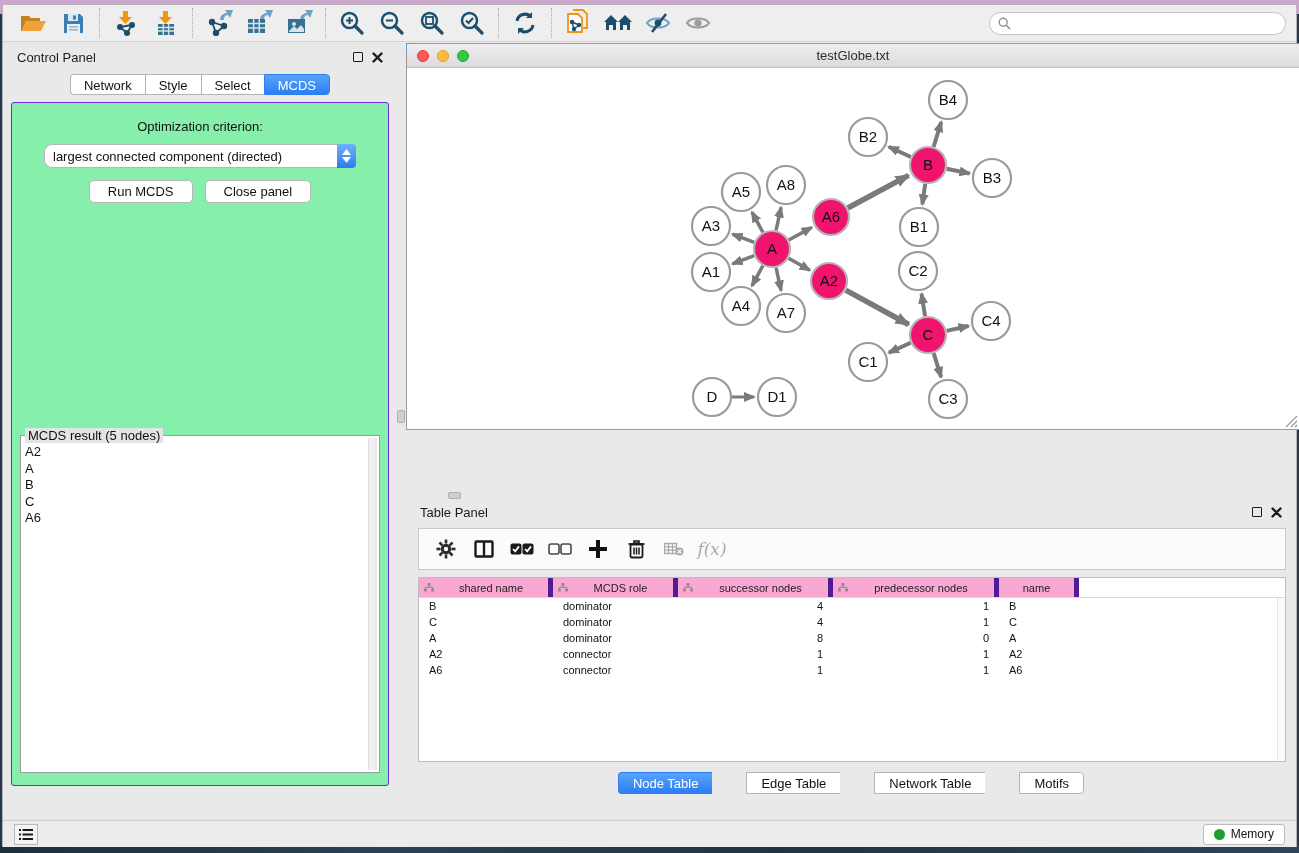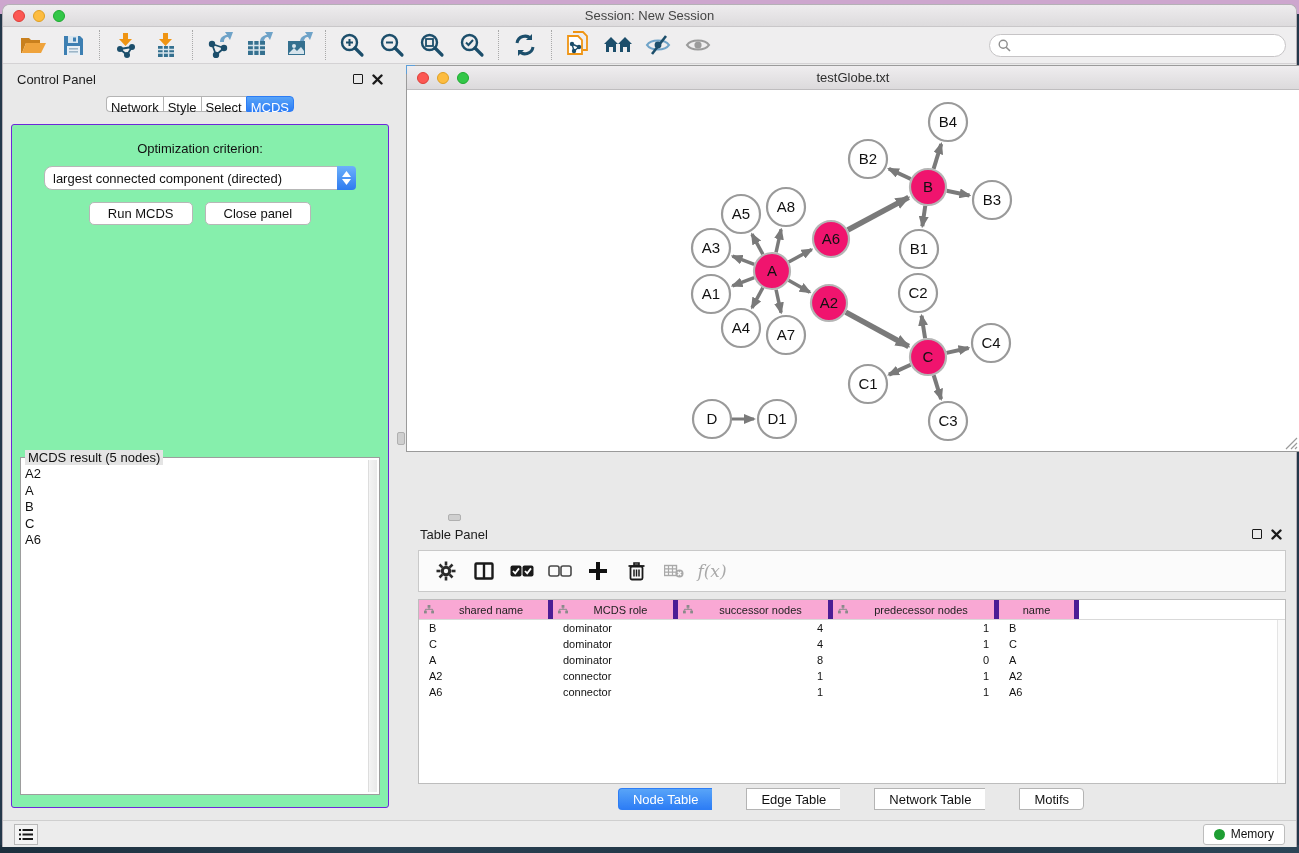--- a/index.html
+++ b/index.html
@@ -38,21 +38,21 @@
   
   .content { flex:1 1 auto; position:relative; background:#e9e9e9; }
 
   
   .control-panel { position:absolute; left:2px; top:2px; width:390px; height:742px; }
   .cp-titlerow { height:26px; display:flex; align-items:center; padding:0 12px; }
   .cp-titlerow .cp-title { font-size:13px; color:#1c1c1c; }
   .panel-icons { margin-left:auto; display:flex; align-items:center; gap:9px; }
   .float-box { width:10px; height:10px; border:1.6px solid #1a1a1a; border-radius:1px; }
   .tabs-row { display:flex; justify-content:center; margin-top:4px; }
-  .seg-tab { font-size:13px; padding:2px 4px; height:16px; line-height:17px; background:#fff;
+  .seg-tab { font-size:13px; padding:2px 13px; height:21px; line-height:17px; background:#fff;
     border:1px solid #b4b4b4; border-right:none; color:#111; }
   .seg-tab:first-child { border-radius:4px 0 0 4px; }
   .seg-tab:last-child { border-radius:0 4px 4px 0; border-right:1px solid #b4b4b4; }
   .seg-tab.active { background:linear-gradient(#58a4f8,#2d7df5); color:#fff; border-color:#2d7df5; }
   .cp-body { position:absolute; left:6px; right:6px; top:58px; bottom:0;
     background:#86efac; border:1px solid #6d28d9; border-radius:3px; }
   .opt-label { text-align:center; font-size:13px; color:#111; margin-top:16px; }
   .mac-select { margin:10px auto 0; width:312px; height:24px; background:#fff;
     border:1px solid #b7b7b7; border-radius:8px; display:flex; align-items:center; position:relative; }
   .mac-select .sel-text { font-size:13px; color:#111; padding-left:8px; flex:1;
@@ -104,21 +104,21 @@
   .th .tree-ic { margin-left:5px; }
   .th .th-label { flex:1; text-align:center; padding:0 4px; }
   .th.filler { background:#fff; border-right:none; flex:1; }
   .trow { display:flex; height:16px; align-items:center; }
   .td { font-size:11px; color:#111; }
   .td.txt { text-align:left; padding-left:10px; }
   .td.num { text-align:right; padding-right:10px; }
   .c0{width:134px;} .c1{width:125px;} .c2{width:155px;} .c3{width:166px;} .c4{width:80px;}
   .tbody-scroll { position:absolute; top:20px; right:0; bottom:0; width:8px;
     background:#fafafa; border-left:1px solid #e4e4e4; }
-  .tp-tabs { display:flex; justify-content:center; margin-top:4px;gap:34px; }
+  .tp-tabs { display:flex; justify-content:center; margin-top:10px;gap:34px; }
   .tp-tabs .seg-tab { padding:2px 14px; height:22px; line-height:18px; }
 
   
   .statusbar { height:27px; background:#ececec; border-top:1px solid #cfcfcf;
     display:flex; align-items:center; padding:0 11px; flex:0 0 auto; }
   .list-btn { width:24px; height:21px; background:#f4f4f4; border:1px solid #b9b9b9;
     display:flex; align-items:center; justify-content:center; }
   .memory-btn { margin-left:auto; height:21px; background:#fff; border:1px solid #bdbdbd;
     border-radius:3px; display:flex; align-items:center; gap:6px; padding:0 10px; }
   .memory-btn .dot { width:11px; height:11px; border-radius:50%; background:#1e9e33; }
@@ -126,28 +126,20 @@
   svg { display:block; }
 </style>
 </head>
 <body>
 
 <div class="desktop-top"></div>
 <div class="desktop-bottom"></div>
 
 <div class="app">
 
-  <div class="titlebar">
-    <div class="lights">
-      <div class="light red"></div>
-      <div class="light yellow"></div>
-      <div class="light green"></div>
-    </div>
-    <div class="title">Session: New Session</div>
-  </div>
 
   <div class="toolbar">
     <div class="tb-btn">
       <svg width="27" height="22" viewBox="0 0 27 22">
           <path d="M1 4 h8 l2 2 h9 v3 H6 L2 19 H1 z" fill="#c9801e"></path>
           <path d="M6 9 h20 l-5 10 H2 z" fill="#efa33c"></path>
         </svg>
     </div>
     <div class="tb-btn">
       <svg width="23" height="23" viewBox="0 0 23 23">

